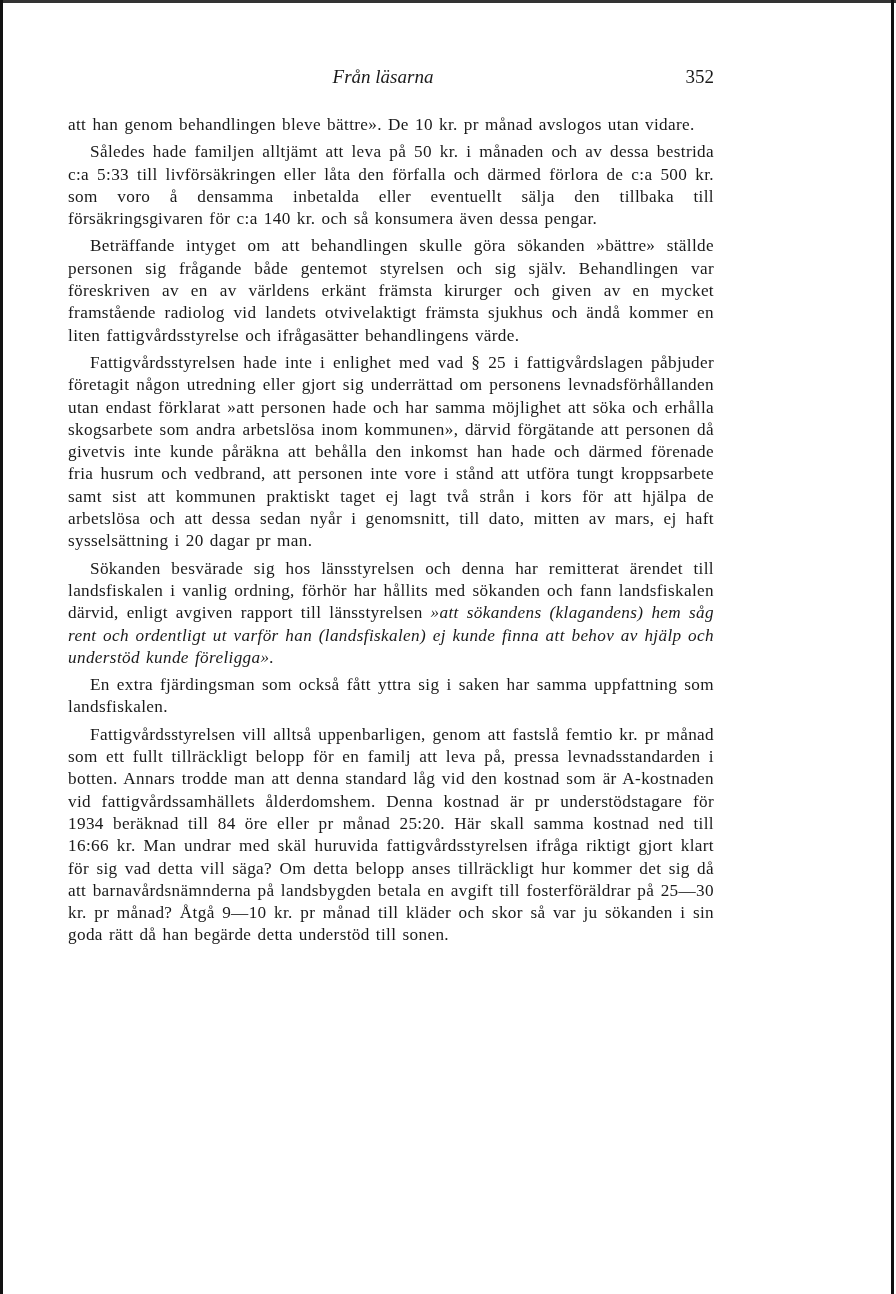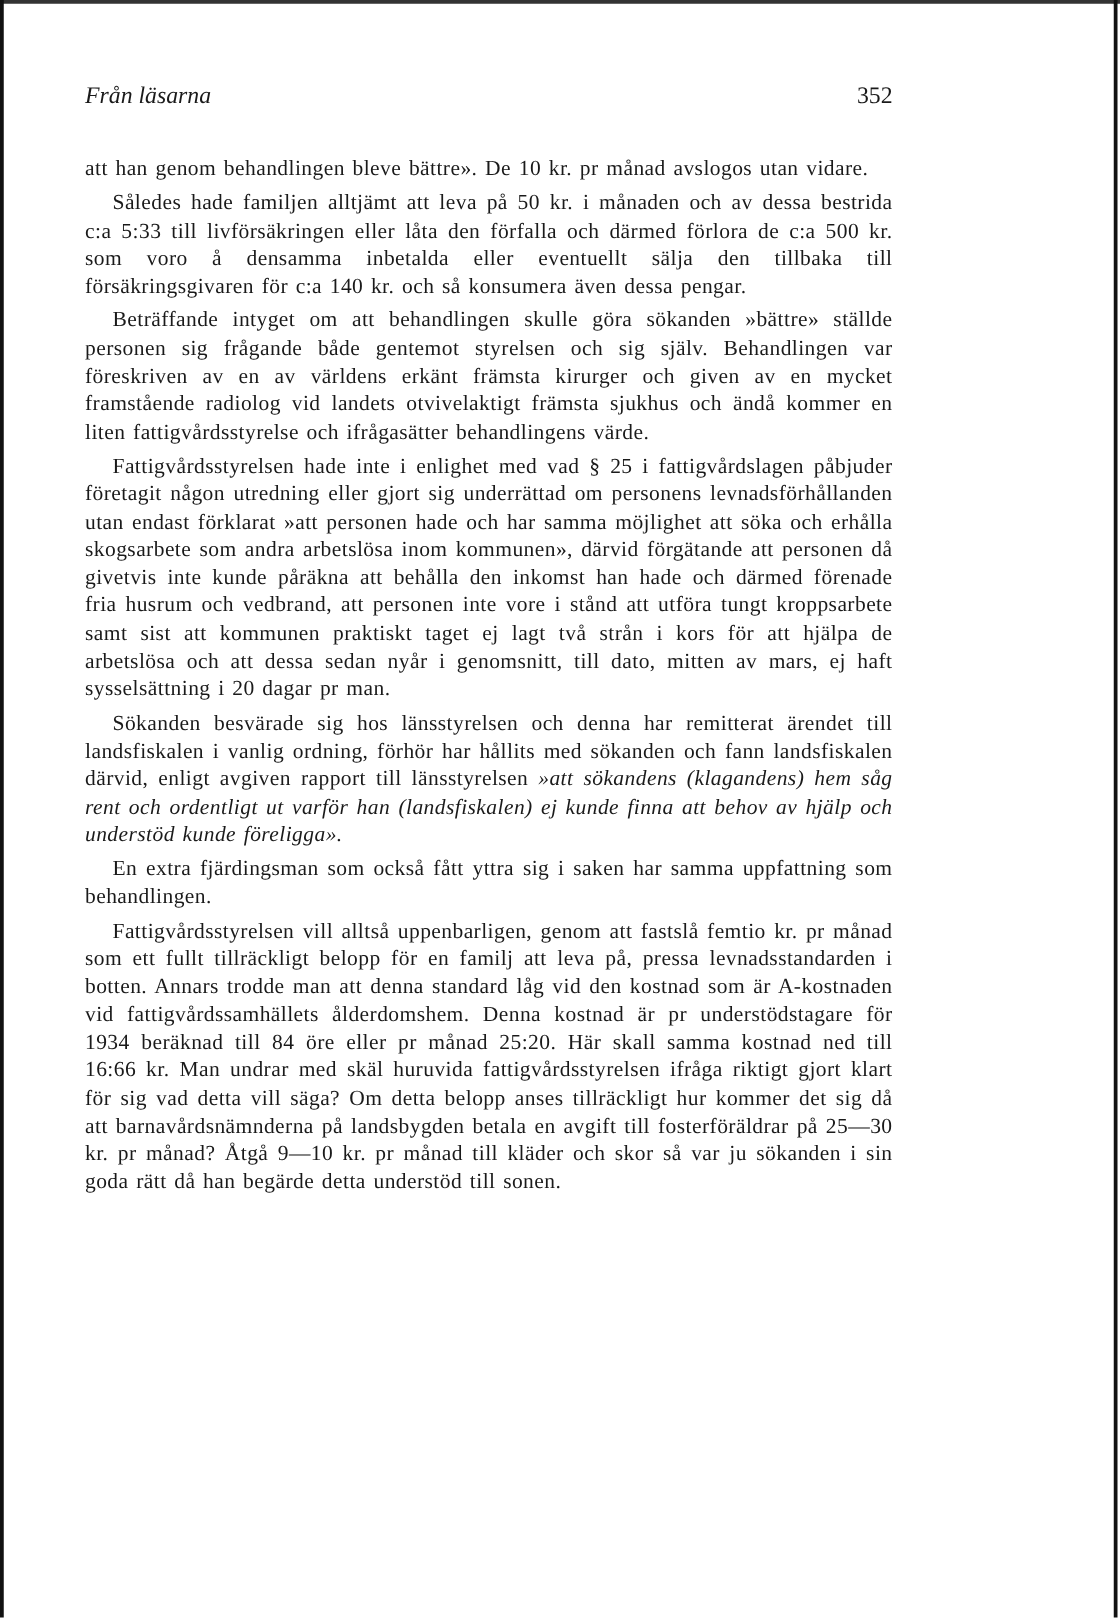--- a/index.html
+++ b/index.html
@@ -5,30 +5,30 @@
     html, body { margin: 0; padding: 0; }
     body {
       width: 896px; height: 1294px; background: #ffffff; position: relative; overflow: hidden;
       font-family: "DejaVu Serif", "Liberation Serif", serif; color: #1a1a1a;
     }
     .edge-left { position: absolute; left: 0; top: 0; width: 3px; height: 1294px; background: #111; }
     .edge-top { position: absolute; left: 0; top: 0; width: 896px; height: 3px; background: #333; }
     .edge-right { position: absolute; right: 2px; top: 0; width: 3px; height: 1294px; background: #111; }
     .page-header { position: absolute; top: 66px; left: 68px; width: 646px; height: 30px; }
     .running-title {
-      position: absolute; left: 0; right: 16px; text-align: left;
+      position: absolute; left: 0; right: 16px; text-align: center;
       font-family: "Liberation Serif", serif; font-style: italic; font-size: 19px;
     }
     .page-number {
       position: absolute; right: 0; font-family: "Liberation Serif", serif; font-size: 19px;
     }
     .text-body {
       position: absolute; top: 114px; left: 68px; width: 646px;
       font-family: "Liberation Serif", serif; font-size: 17.2px; line-height: 22.3px;
-      text-align: justify; letter-spacing: 0.35px; word-spacing: 1.5px; margin-top: 10px;
+      text-align: justify; letter-spacing: 0.35px; word-spacing: 1.5px;
     }
     .para { margin: 0 0 5px 0; text-indent: 22px; }
     .para.first { text-indent: 0; }
     .it { font-style: italic; }
   </style>
 </head>
 <body>
 
 <div class="edge-top"></div>
 <div class="edge-left"></div>
@@ -38,15 +38,15 @@
   <span class="running-title">Från läsarna</span>
   <span class="page-number">352</span>
 </div>
 
 <div class="text-body">
   <p class="para first">att han genom behandlingen bleve bättre». De 10 kr. pr månad avslogos utan vidare.</p>
   <p class="para">Således hade familjen alltjämt att leva på 50 kr. i månaden och av dessa bestrida c:a 5:33 till livförsäkringen eller låta den förfalla och därmed förlora de c:a 500 kr. som voro å densamma inbetalda eller eventuellt sälja den tillbaka till försäkringsgivaren för c:a 140 kr. och så konsumera även dessa pengar.</p>
   <p class="para">Beträffande intyget om att behandlingen skulle göra sökanden »bättre» ställde personen sig frågande både gentemot styrelsen och sig själv. Behandlingen var föreskriven av en av världens erkänt främsta kirurger och given av en mycket framstående radiolog vid landets otvivelaktigt främsta sjukhus och ändå kommer en liten fattigvårdsstyrelse och ifrågasätter behandlingens värde.</p>
   <p class="para">Fattigvårdsstyrelsen hade inte i enlighet med vad § 25 i fattigvårdslagen påbjuder företagit någon utredning eller gjort sig underrättad om personens levnadsförhållanden utan endast förklarat »att personen hade och har samma möjlighet att söka och erhålla skogsarbete som andra arbetslösa inom kommunen», därvid förgätande att personen då givetvis inte kunde påräkna att behålla den inkomst han hade och därmed förenade fria husrum och vedbrand, att personen inte vore i stånd att utföra tungt kroppsarbete samt sist att kommunen praktiskt taget ej lagt två strån i kors för att hjälpa de arbetslösa och att dessa sedan nyår i genomsnitt, till dato, mitten av mars, ej haft sysselsättning i 20 dagar pr man.</p>
   <p class="para"><span>Sökanden besvärade sig hos länsstyrelsen och denna har remitterat ärendet till landsfiskalen i vanlig ordning, förhör har hållits med sökanden och fann landsfiskalen därvid, enligt avgiven rapport till länsstyrelsen </span><span class="it">»att sökandens (klagandens) hem såg rent och ordentligt ut varför han (landsfiskalen) ej kunde finna att behov av hjälp och understöd kunde föreligga».</span></p>
-  <p class="para">En extra fjärdingsman som också fått yttra sig i saken har samma uppfattning som behandlingen.</p>
+  <p class="para">En extra fjärdingsman som också fått yttra sig i saken har samma uppfattning som landsfiskalen.</p>
   <p class="para">Fattigvårdsstyrelsen vill alltså uppenbarligen, genom att fastslå femtio kr. pr månad som ett fullt tillräckligt belopp för en familj att leva på, pressa levnadsstandarden i botten. Annars trodde man att denna standard låg vid den kostnad som är A-kostnaden vid fattigvårdssamhällets ålderdomshem. Denna kostnad är pr understödstagare för 1934 beräknad till 84 öre eller pr månad 25:20. Här skall samma kostnad ned till 16:66 kr. Man undrar med skäl huruvida fattigvårdsstyrelsen ifråga riktigt gjort klart för sig vad detta vill säga? Om detta belopp anses tillräckligt hur kommer det sig då att barnavårdsnämnderna på landsbygden betala en avgift till fosterföräldrar på 25—30 kr. pr månad? Åtgå 9—10 kr. pr månad till kläder och skor så var ju sökanden i sin goda rätt då han begärde detta understöd till sonen.</p>
 </div>
 
 </body></html>

